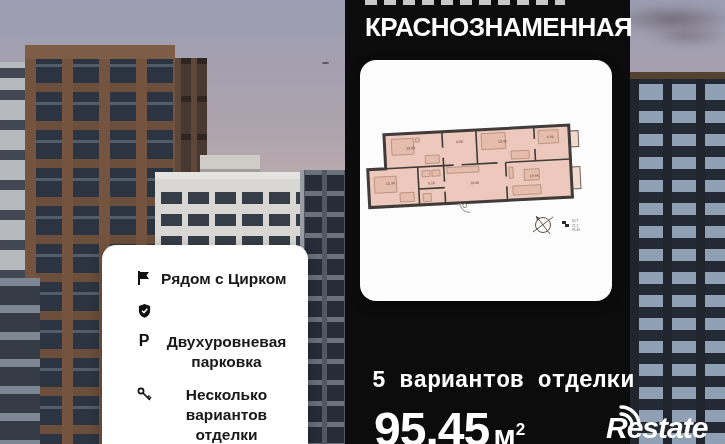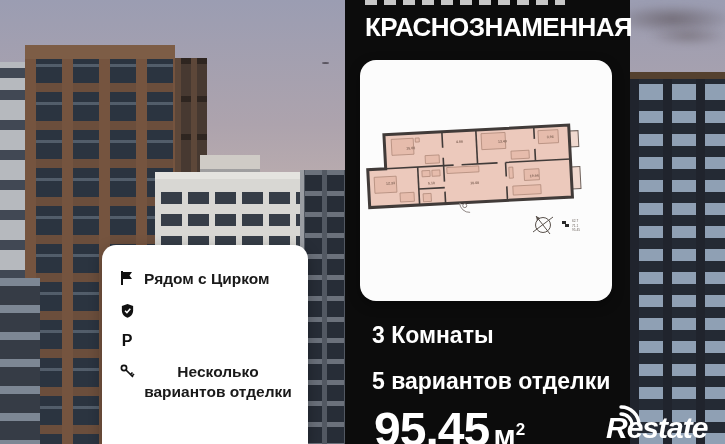--- a/index.html
+++ b/index.html
@@ -57,30 +57,30 @@
   .panel { position:absolute; left:345px; top:0; width:285px; height:444px; background:#0c0c0c; color:#fff; }
   .cropped-line { position:absolute; left:20px; top:0; width:200px; height:5px;
     background:repeating-linear-gradient(90deg,#e8e8e8 0 12px, rgba(0,0,0,0) 12px 19px); opacity:.85; }
   .title { position:absolute; left:20px; top:12px; font-size:26px; font-weight:bold;
     letter-spacing:-0.5px; white-space:nowrap; }
   .plan-card { position:absolute; left:15px; top:60px; width:252px; height:241px;
     background:#fcfcfc; border-radius:16px; box-shadow:0 4px 12px rgba(0,0,0,.35); }
   .plan-svg { position:absolute; left:6px; top:62px; }
   .line { position:absolute; left:27px; font-size:23px; font-weight:bold; white-space:nowrap; }
   .rooms { top:322px; }
-  .finish { top:368px; }
+  .finish { top:368px;font-family:Liberation Mono, monospace; }
   .area { position:absolute; left:29px; top:402px; font-weight:bold; white-space:nowrap; }
   .area .val { font-size:48px; letter-spacing:-1px; }
   .area .unit { font-size:30px; }
   .area sup { font-size:17px; vertical-align:super; }
 
   
   .feat-card { position:absolute; left:102px; top:245px; width:206px; height:199px;
     background:#ffffff; border-radius:14px 14px 0 0; box-shadow:0 4px 14px rgba(0,0,0,.3);
-    padding:24px 16px 0 17px; }
+    padding:24px 16px 0 34px; }
   .feat-item { display:flex; align-items:flex-start; margin-bottom:13px; }
   .feat-icon { width:16px; height:16px; flex:0 0 16px; margin-right:9px; margin-top:1px;
     display:flex; align-items:center; justify-content:center; }
   .feat-label { font-size:15.5px; line-height:20px; font-weight:bold; color:#191919; }
   .p-glyph { font-size:16px; font-weight:800; color:#111; line-height:16px; }
 
   
   .logo { position:absolute; left:596px; top:397px; }
 </style>
 </head>
@@ -170,21 +170,20 @@
           <path d="M196,99 h4 v3 h3 v3 h-4 v-3 h-3 Z" fill="#2a2a2a"></path>
           <g font-size="3.2" fill="#6b625c">
             <text x="206" y="100">62.7</text>
             <text x="206" y="104.5">71.1</text>
             <text x="206" y="109">95.45</text>
           </g>
         </g>
       </svg>
     </div>
 
-    <div class="line rooms">3 Комнаты</div>
     <div class="line finish">5 вариантов отделки</div>
     <div class="area">
       <span class="val">95.45</span>
       <span class="unit"><span>м</span><sup>2</sup></span>
     </div>
   </div>
 
   <div class="feat-card">
     <div class="feat-item">
       <span class="feat-icon">
@@ -200,20 +199,21 @@
         <svg width="15" height="16" viewBox="0 0 16 17">
             <path d="M8,1 L14,3.2 L14,8 C14,12 11.2,14.6 8,15.8 C4.8,14.6 2,12 2,8 L2,3.2 Z" fill="#111"></path>
             <path d="M5.4,8.2 L7.4,10.2 L11,6.2" stroke="#fff" stroke-width="1.6" fill="none"></path>
           </svg>
       </span>
     </div>
     <div class="feat-item">
       <span class="feat-icon">
         <span class="p-glyph">P</span>
       </span>
+      <span class="feat-label">Двухуровневая парковка</span>
     </div>
     <div class="feat-item">
       <span class="feat-icon">
         <svg width="15" height="15" viewBox="0 0 15 15">
             <circle cx="4" cy="4" r="2.6" stroke="#111" stroke-width="1.7" fill="none"></circle>
             <path d="M6,6 L13,13 M10.5,10.5 L12.5,8.5 M12,12 L14,10" stroke="#111" stroke-width="1.7" fill="none"></path>
           </svg>
       </span>
       <span class="feat-label">Несколько вариантов отделки</span>
     </div>

